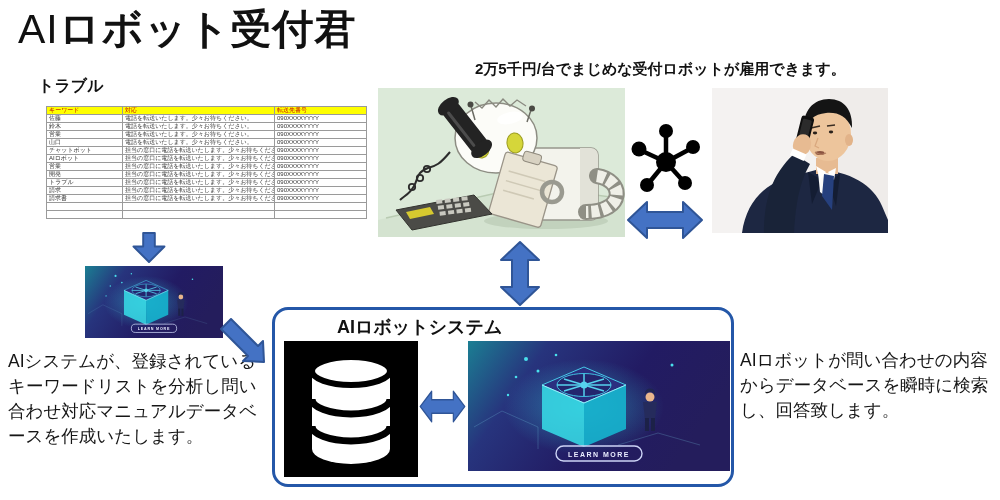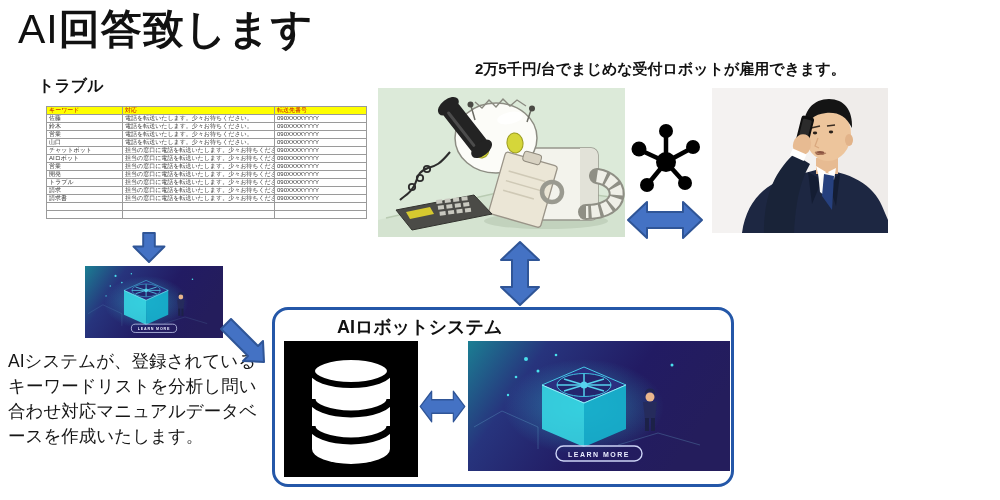--- a/index.html
+++ b/index.html
@@ -56,21 +56,21 @@
     <radialGradient id="cubeGlow" cx="0.5" cy="0.5" r="0.5">
       <stop offset="0" stop-color="#35e0ea" stop-opacity="0.45"></stop>
       <stop offset="1" stop-color="#35e0ea" stop-opacity="0"></stop>
     </radialGradient>
   </defs>
 </svg>
 
 <div class="stage">
 
   <div class="page-title">
-    <span class="ai">AI</span><span class="rest">回答致します</span>
+    <span class="ai">AI</span><span class="rest">ロボット受付君</span>
   </div>
   <div class="tagline">2万5千円/台でまじめな受付ロボットが雇用できます。</div>
 
   <div class="list-label">トラブル</div>
   <table class="kw-table">
     <colgroup>
         <col class="colkw">
         <col class="colres">
         <col class="colnum">
       </colgroup>
@@ -366,14 +366,15 @@
           <circle cx="204" cy="24" r="1.5"></circle>
           <circle cx="40" cy="54" r="1.2"></circle>
       </g>
       <g>
         <rect x="88" y="105" width="86" height="15" rx="7.5" fill="none" stroke="#cdd4f6" stroke-width="1.4"></rect>
         <text class="learnmore-text" x="131" y="116" text-anchor="middle">LEARN MORE</text>
       </g>
     </svg>
   </div>
 
+  <div class="note note-right">AIロボットが問い合わせの内容からデータベースを瞬時に検索し、回答致します。</div>
 
 </div>
 
 </body></html>

